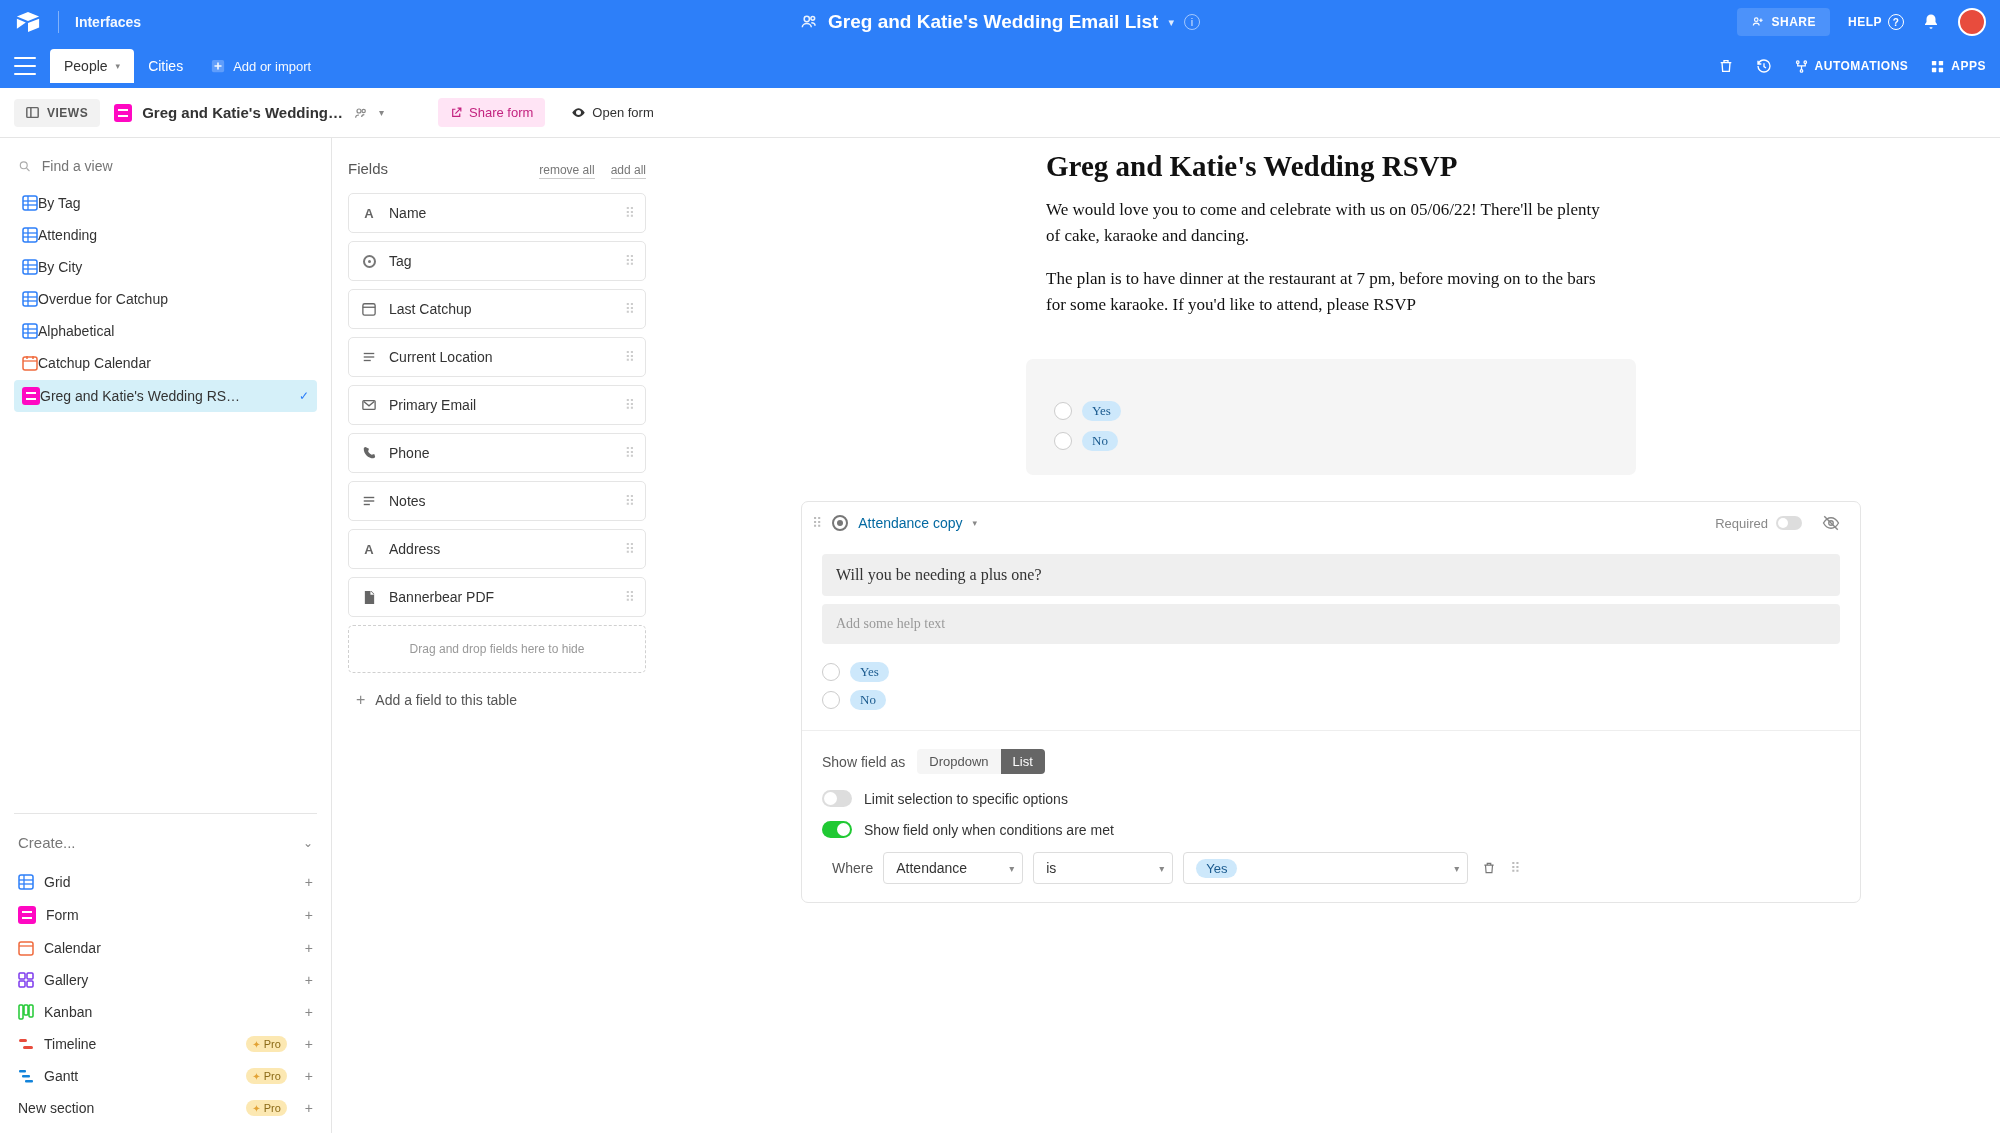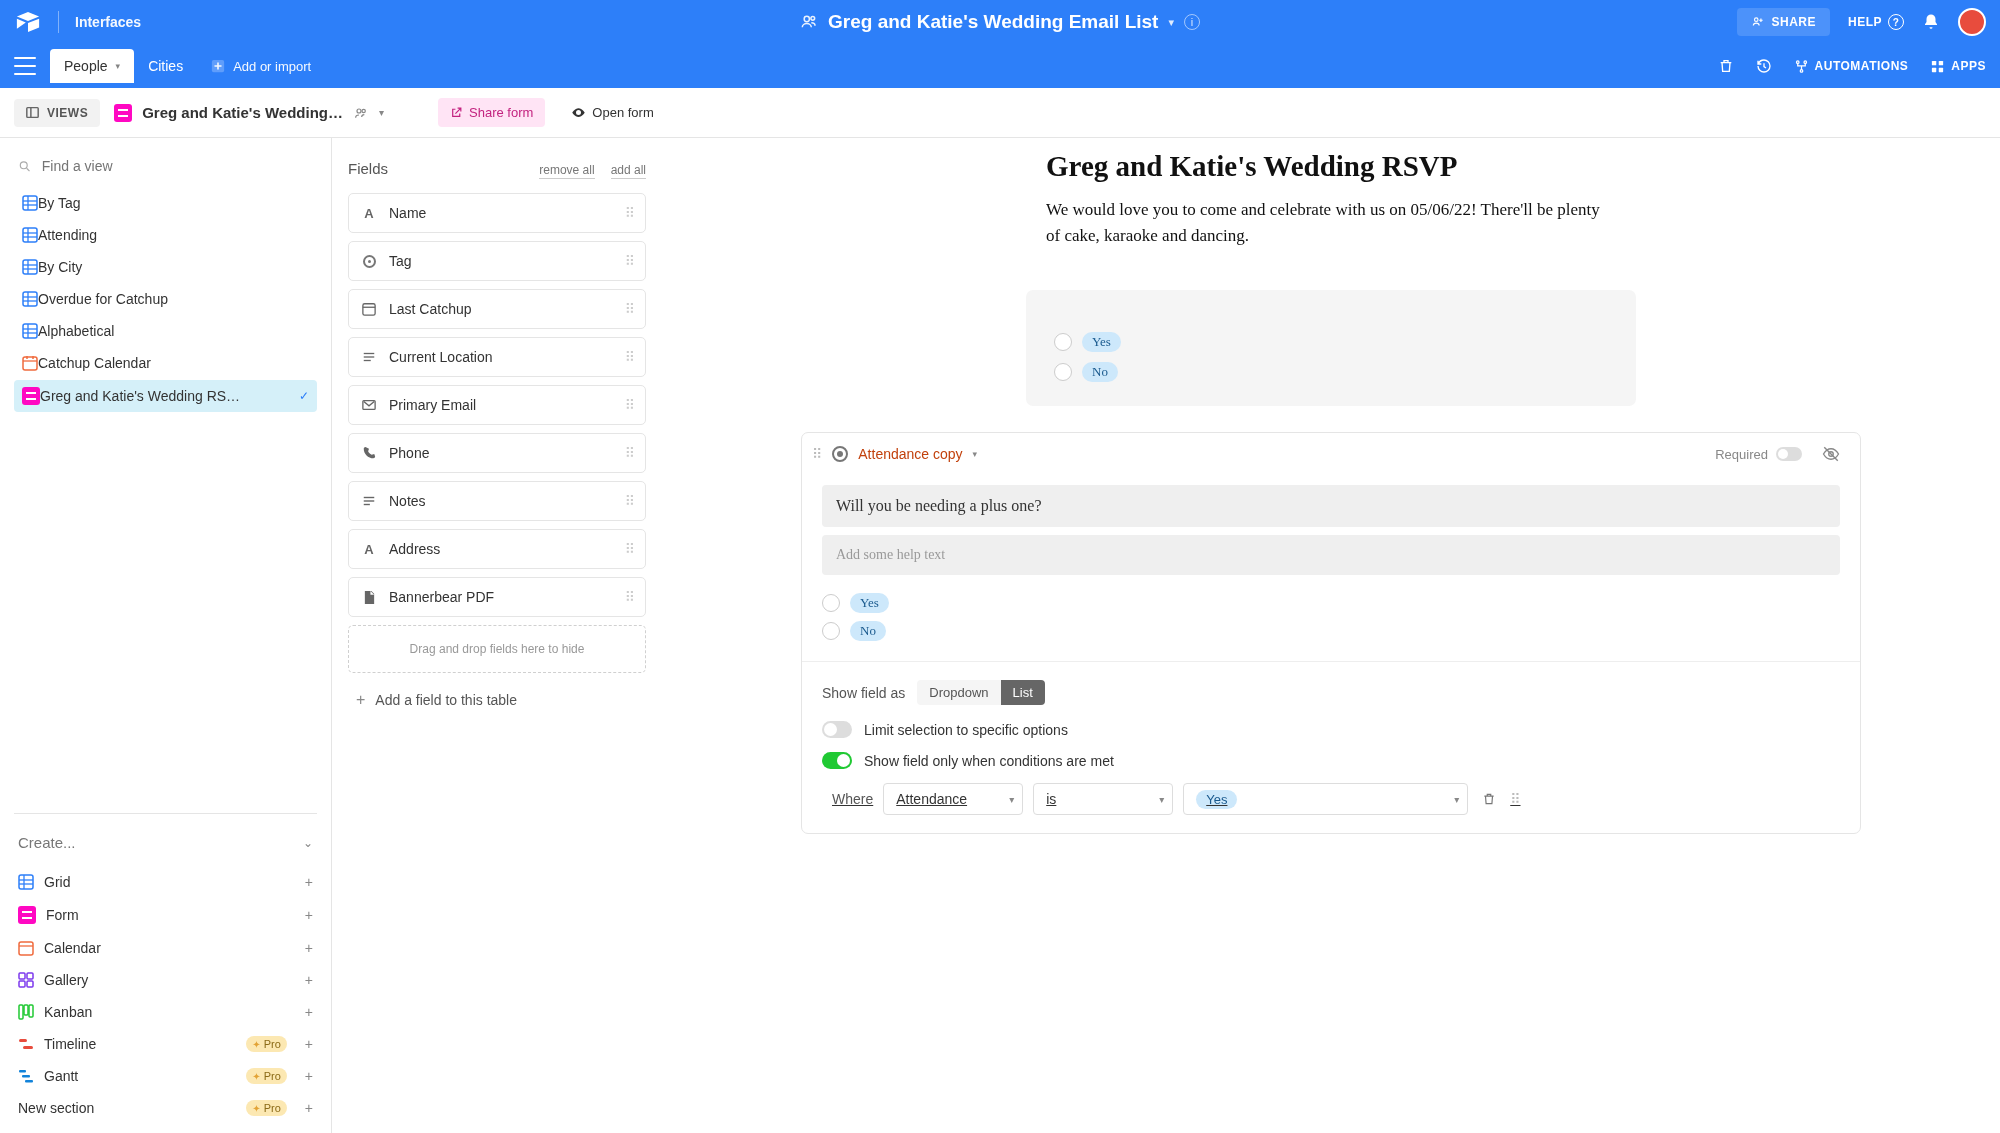--- a/index.html
+++ b/index.html
@@ -74,21 +74,21 @@
 .question-block .req { color: #e53935; margin-left: 6px; float: right; }
 .radio-opts { margin-top: 18px; display: flex; flex-direction: column; gap: 10px; }
 .radio-opt { display: flex; align-items: center; gap: 10px; }
 .radio-circle { width: 18px; height: 18px; border: 1.5px solid #ccc; border-radius: 50%; background: #fff; cursor: pointer; }
 .pill { background: #cde8fb; color: #1a5a8e; padding: 2px 10px; border-radius: 10px; font-size: 13px; font-family: Georgia, serif; }
 .editing-block { width: 1060px; border: 1px solid #e5e5e5; border-radius: 7px; padding: 0; margin-top: 8px; background: #fff; }
 .edit-header { display: flex; align-items: center; padding: 12px 20px 12px 10px; gap: 10px; }
 .edit-header .drag { color: #bbb; cursor: grab; }
 .single-select-icon { width: 16px; height: 16px; border-radius: 50%; border: 2px solid #777; display: inline-block; position: relative; }
 .single-select-icon::after { content: ""; position: absolute; inset: 3px; border-radius: 50%; background: #777; }
-.edit-header .name { font-size: 14px; color: #c2410c; }
+.edit-header .name { font-size: 14px; color: #0369a1; }
 .edit-header .chev { font-size: 9px; color: #888; }
 .edit-header .required { margin-left: auto; display: flex; align-items: center; gap: 8px; font-size: 13px; color: #888; }
 .mini-toggle { width: 26px; height: 14px; background: #ddd; border-radius: 7px; position: relative; cursor: pointer; }
 .mini-toggle::after { content: ""; position: absolute; width: 10px; height: 10px; background: #fff; border-radius: 50%; top: 2px; left: 2px; }
 .edit-body { padding: 10px 20px 20px; }
 .qinput { width: 100%; background: #efefef; border: none; border-radius: 4px; padding: 12px 14px; font-size: 16px; color: #333; margin-bottom: 8px; font-family: Georgia, serif; }
 .qinput::placeholder { color: #999; }
 .helpinput { font-size: 14px; }
 .edit-radio-opts { margin-top: 10px; display: flex; flex-direction: column; gap: 8px; }
 .edit-section { border-top: 1px solid #eee; padding: 18px 20px; }
@@ -96,21 +96,21 @@
 .seg-control { display: inline-flex; border-radius: 4px; overflow: hidden; }
 .seg { padding: 5px 12px; font-size: 13px; cursor: pointer; }
 .seg.inactive { background: #f5f5f5; color: #555; }
 .seg.active { background: #666; color: #fff; }
 .toggle-row { display: flex; align-items: center; gap: 12px; font-size: 14px; color: #333; margin-bottom: 14px; }
 .toggle { width: 30px; height: 17px; border-radius: 9px; position: relative; cursor: pointer; }
 .toggle.off { background: #ddd; }
 .toggle.off::after { content: ""; position: absolute; width: 13px; height: 13px; background: #fff; border-radius: 50%; top: 2px; left: 2px; }
 .toggle.on { background: #20c933; }
 .toggle.on::after { content: ""; position: absolute; width: 13px; height: 13px; background: #fff; border-radius: 50%; top: 2px; right: 2px; }
-.cond-row { display: flex; align-items: center; gap: 10px; margin-top: 10px; padding-left: 10px; text-decoration: underline; }
+.cond-row { display: flex; align-items: center; gap: 10px; margin-top: 10px; padding-left: 10px; }
 .cond-row .where { font-size: 14px; color: #555; }
 .sel { border: 1px solid #ddd; border-radius: 4px; padding: 7px 26px 7px 12px; font-size: 14px; background: #fff; position: relative; cursor: pointer; min-width: 80px; }
 .sel::after { content: "▾"; position: absolute; right: 8px; top: 50%; transform: translateY(-50%); font-size: 10px; color: #888; }
 .sel.wide { min-width: 140px; }
 .sel.wider { min-width: 285px; }
 .trash { color: #888; cursor: pointer; padding: 4px; }
 svg { display: block; }
 .eye-off { width: 18px; height: 18px; }
 </style>
 </head>
@@ -481,20 +481,21 @@
     <div class="add-field">
       <span style="font-size:16px;color:#888">+</span>
       <span>Add a field to this table</span>
     </div>
   </div>
 
   <div class="form-area">
     <div class="form-header">
       <h1>Greg and Katie's Wedding RSVP</h1>
       <p>We would love you to come and celebrate with us on 05/06/22! There'll be plenty of cake, karaoke and dancing.</p>
+      <p>The plan is to have dinner at the restaurant at 7 pm, before moving on to the bars for some karaoke. If you'd like to attend, please RSVP</p>
     </div>
 
     <div class="question-block">
       <div class="radio-opts">
         <div class="radio-opt">
           <span class="radio-circle"></span>
           <span class="pill">Yes</span>
         </div>
         <div class="radio-opt">
           <span class="radio-circle"></span>

